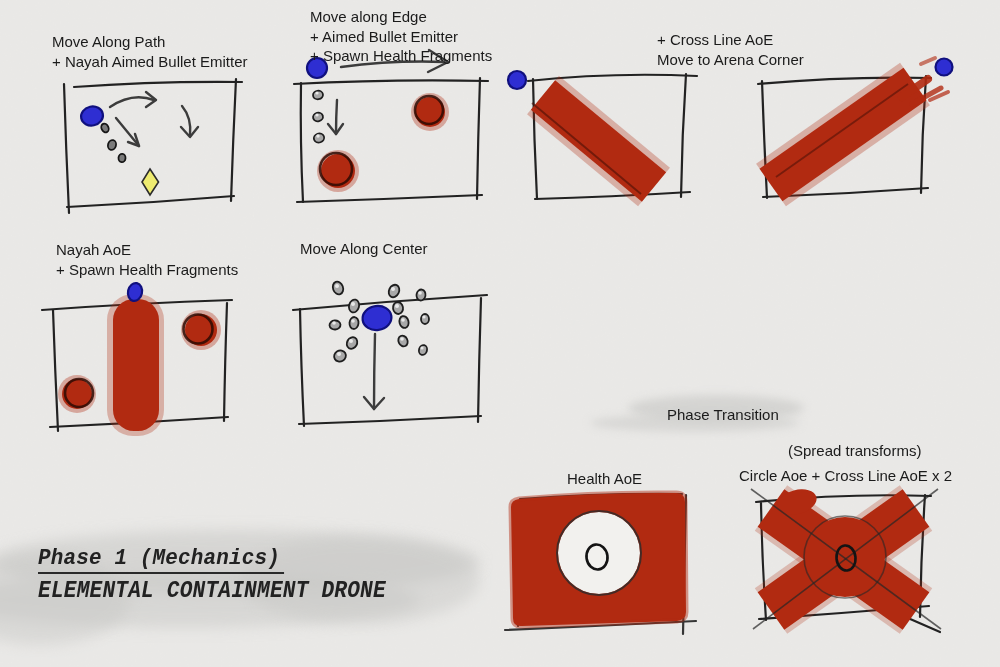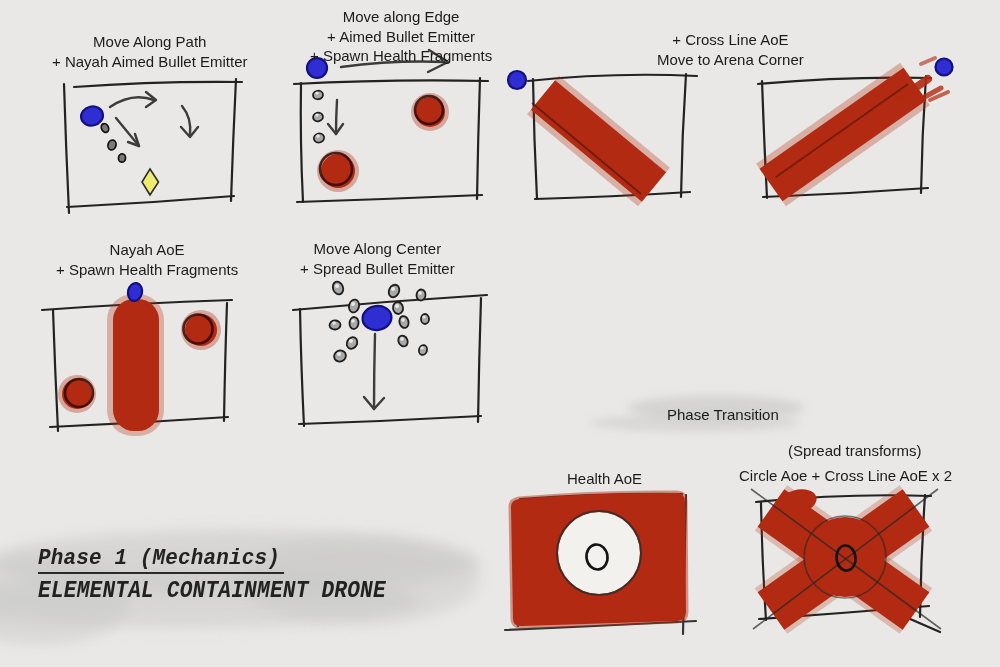--- a/index.html
+++ b/index.html
@@ -8,21 +8,21 @@
   }
   html,body{margin:0;padding:0;}
   body{
     width:1000px;height:667px;position:relative;overflow:hidden;
     background:var(--paper);
     font-family:"Liberation Sans","DejaVu Sans",sans-serif;
     color:var(--ink);
   }
   #sketch{position:absolute;left:0;top:0;width:1000px;height:667px;}
   .label{position:absolute;font-size:15px;line-height:19.5px;white-space:nowrap;color:var(--ink);}
-  .label span{display:block;text-align:center;}
+  .label span{display:block;}
   .box{fill:none;stroke:#222;stroke-width:2.2;stroke-linecap:round;}
   .arrow{fill:none;stroke:#3c3c3c;stroke-width:2.4;stroke-linecap:round;stroke-linejoin:round;}
   .rf{fill:var(--red);}
   .rs{stroke:var(--red);fill:none;}
   .bluef{fill:var(--blue);stroke:#10107e;stroke-width:2.2;}
   .bullet{fill:#a8a8a8;stroke:#1e1e1e;stroke-width:1.8;}
   .bullet-dk{fill:#7b7b7b;stroke:#161616;stroke-width:1.8;}
   .hl{fill:#e9e9e9;stroke:none;}
   .ring{fill:none;stroke:#2e0b03;stroke-width:2.6;opacity:.85;}
   .title-wrap{position:absolute;left:38px;top:546px;font-family:Liberation Mono, monospace;}
@@ -264,21 +264,20 @@
   <span>Move to Arena Corner</span>
 </div>
 
 <div class="label" style="left:56px;top:240px">
   <span>Nayah AoE</span>
   <span>+ Spawn Health Fragments</span>
 </div>
 
 <div class="label" style="left:300px;top:239px">
   <span>Move Along Center</span>
-  <span>+ Spread Bullet Emitter</span>
 </div>
 
 <div class="label" style="left:667px;top:405px">
   <span>Phase Transition</span>
 </div>
 
 <div class="label" style="left:788px;top:441px">
   <span>(Spread transforms)</span>
 </div>
 

